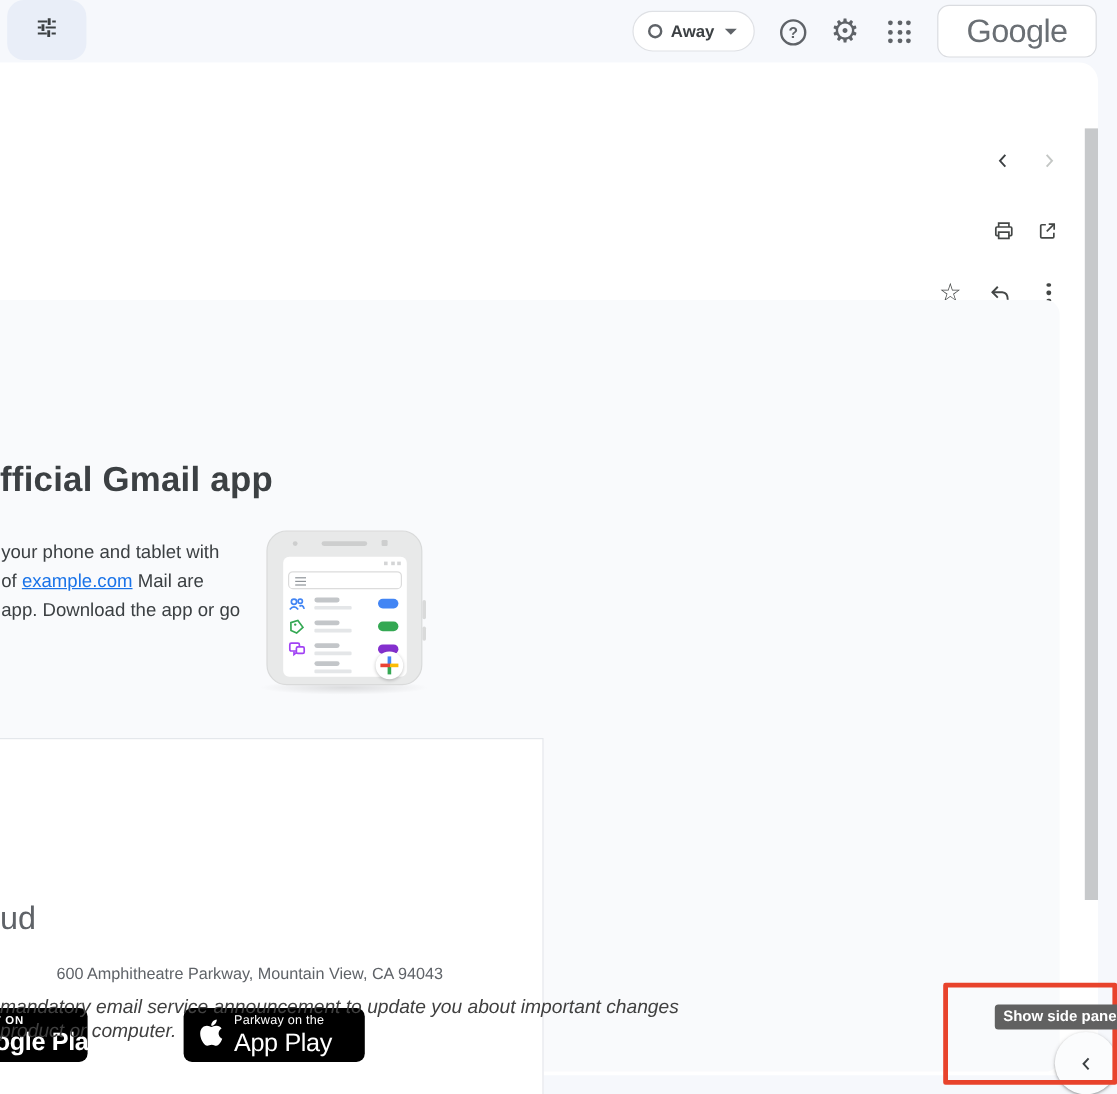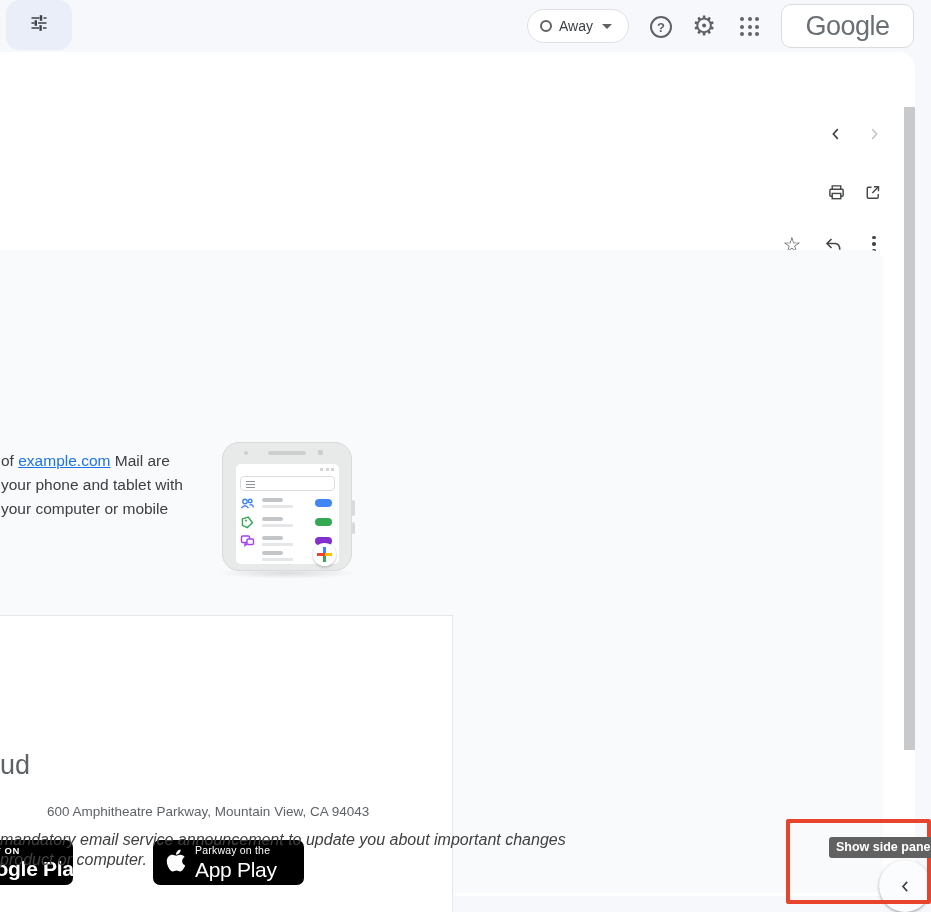--- a/index.html
+++ b/index.html
@@ -5,21 +5,21 @@
   * { box-sizing: border-box; margin: 0; padding: 0; }
   html,body { width: 931px; height: 912px; }
   body { font-family: "Liberation Sans", sans-serif; background: #f6f8fc; }
   #stage { position: relative; width: 931px; height: 912px; background: #f6f8fc; overflow: hidden; }
 
   
   .tune-btn { position: absolute; left: 6px; top: 0; width: 66px; height: 50px;
     background: #e9eef8; border-radius: 14px; display: flex; align-items: center; justify-content: center; cursor: pointer; }
   .away-pill { position: absolute; left: 527px; top: 9px; width: 102px; height: 34px;
     background: #fff; border: 1px solid #dfe1e5; border-radius: 17px;
-    display: flex; align-items: center; gap: 7px; padding: 0 12px; cursor: pointer; }
+    display: flex; align-items: center; gap: 7px; padding: 0 12px; cursor: pointer; font-weight: bold; }
   .status-ring { width: 12px; height: 12px; border: 2px solid #5f6368; border-radius: 50%; }
   .away-label { font-size: 14px; color: #3c4043; }
   .caret-down { width: 0; height: 0; border-left: 5px solid transparent; border-right: 5px solid transparent; border-top: 5px solid #5f6368; margin-left: 2px; }
   .hdr-icon { position: absolute; display: flex; align-items: center; justify-content: center; cursor: pointer; }
   .help-circle { width: 22px; height: 22px; border: 2px solid #5f6368; border-radius: 50%;
     display: flex; align-items: center; justify-content: center; font-size: 13px; font-weight: bold; color: #5f6368; }
   .gear-glyph { font-size: 27px; color: #5f6368; line-height: 1; }
   .apps-grid { display: grid; grid-template-columns: repeat(3, 4px); grid-gap: 3.5px; }
   .apps-grid span { width: 4px; height: 4px; background: #5f6368; border-radius: 50%; }
   .logo-box { position: absolute; left: 781px; top: 4px; width: 133px; height: 44px; background: #fff;
@@ -194,25 +194,26 @@
           <span></span>
           <span></span>
         </span>
     </div>
   </div>
 
   <div class="body-region">
 
     <div class="promo-box"></div>
 
+    <div class="promo-heading" style="left:0; top:134px;">fficial Gmail app</div>
 
     <div class="promo-para" style="top:199px;">
+      <div>your phone and tablet with</div>
       <div><span>of </span><a>example.com</a><span> Mail are</span></div>
-      <div>your phone and tablet with</div>
-      <div>your computer or mobile</div>
+      <div>app. Download the app or go</div>
     </div>
 
     <div class="phone" style="top:192px;">
       <div class="phone-shadow"></div>
       <div class="side-key" style="top:58px; height:16px;"></div>
       <div class="side-key" style="top:80px; height:12px;"></div>
       <div class="phone-body"></div>
       <div class="spk-dot"></div>
       <div class="spk-bar"></div>
       <div class="cam-dot"></div>

